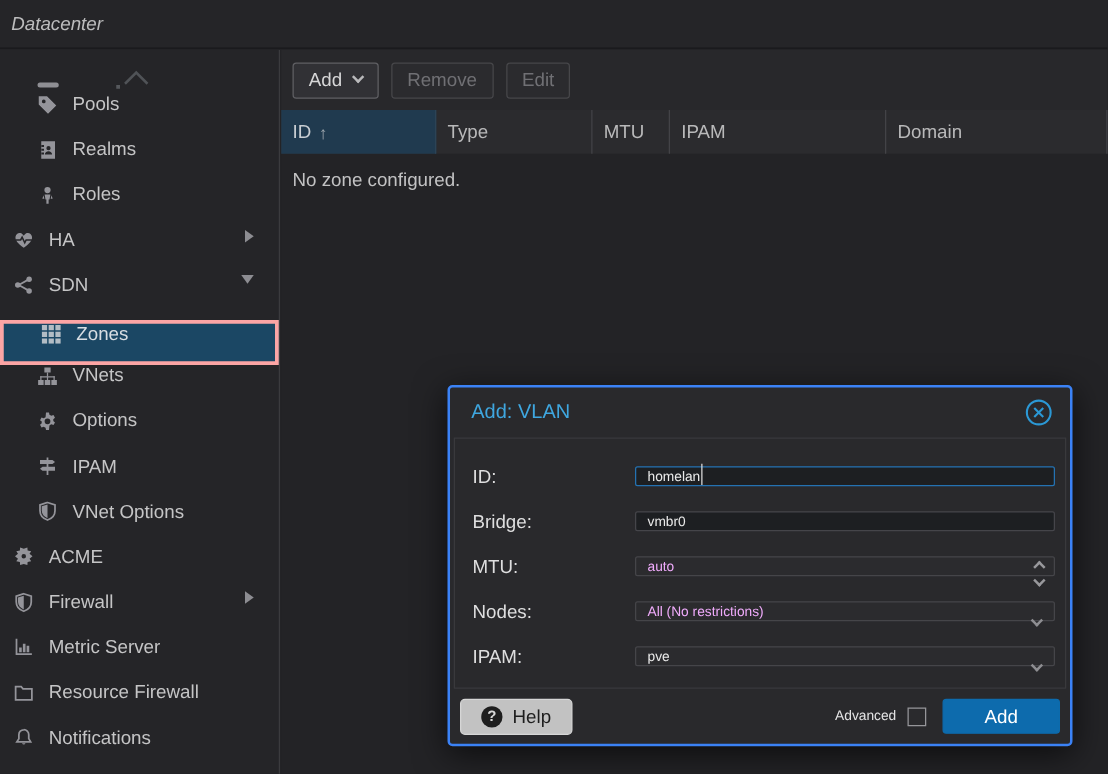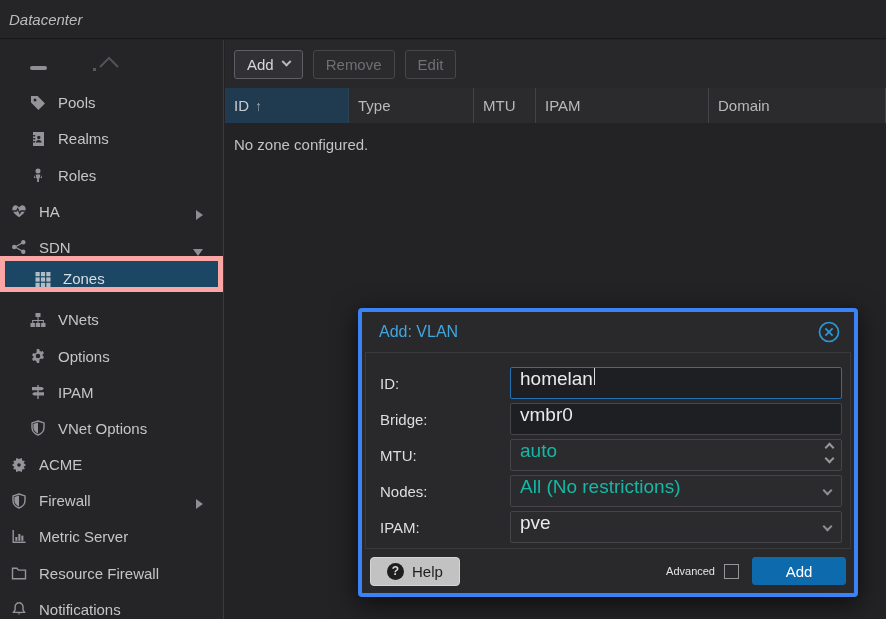--- a/index.html
+++ b/index.html
@@ -12,25 +12,25 @@
   .hdr-title { padding-left:9px; font-size:15px; color:#bcbcbd;font-style:italic; }
 
   
   .sidebar { position:absolute; left:0; top:40px; width:224px; height:579px;
     background:#252528; border-right:1px solid #3b3b3e; }
   .sb-partial { position:relative; height:35px; }
   .sb-dash { position:absolute; left:30px; top:26px; width:17px; height:4px;
     border-radius:2px; background:#8f8f94; }
   .sb-chevron-up { position:absolute; left:97px; top:14px; }
   .sb-dot { position:absolute; left:93px; top:28px; width:3px; height:3px; background:#55585c; }
-  .sb-item { position:relative; height:36.2px; display:flex; align-items:flex-end;
+  .sb-item { position:relative; height:36.2px; display:flex; align-items:flex-start;
     font-size:15px; color:#c5c5c6; cursor:default; }
   .sb-item.lvl1 { padding-left:10px; }
   .sb-item.lvl2 { padding-left:29px; }
-  .sb-item.selected { background:#1b4764; border:5px solid #fca5a5; color:#d8dee3; }
+  .sb-item.selected { background:#1b4764; border:3px solid #fca5a5; color:#d8dee3; }
   .sb-icon { width:17px; height:17px; margin-right:12px; flex:0 0 17px;
     display:inline-flex; align-items:center; justify-content:center; }
   .sb-icon svg { width:16px; height:16px; fill:#94949a; }
   .sb-item.selected .sb-icon svg { fill:#b2bcc4; }
   .expander { position:absolute; right:20px; width:0; height:0; }
   .expander.right { border-left:7px solid #8d8d92; border-top:5px solid transparent; border-bottom:5px solid transparent; }
   .expander.down { border-top:7px solid #8d8d92; border-left:5px solid transparent; border-right:5px solid transparent; }
 
   
   .content { position:absolute; left:225px; top:40px; width:661px; height:579px; background:#232326; }
@@ -44,36 +44,36 @@
 
   .grid-hdr { height:35px; display:flex; background:#2b2b2e; font-size:15px; color:#b9b9ba; }
   .col { display:flex; align-items:center; padding-left:9px; border-right:1px solid #434347; }
   .col.sorted { background:#203a4f; color:#c9ced3; border-right:1px solid #2c4356; }
   .sort-arrow { margin-left:6px; color:#9fa8af; font-size:14px; }
   .c-id{width:124px;} .c-type{width:125px;} .c-mtu{width:62px;} .c-ipam{width:173px;} .c-domain{flex:1;}
   .grid-empty { padding:13px 0 0 9px; font-size:15px; color:#c2c2c3; }
 
   
   .dialog { position:absolute; left:358px; top:308px; width:500px; height:289px;
-    background:#29292c; border:4px solid #3b82f6; border-radius:4px;
+    background:#29292c; border:2px solid #3b82f6; border-radius:4px;
     box-shadow:0 6px 26px rgba(0,0,0,.65); z-index:10; }
   .dlg-hdr { height:40px; display:flex; align-items:center; padding:0 12px 0 17px; }
   .dlg-title { font-size:16px; color:#3fa7e0; flex:1; }
   .dlg-close { width:26px; height:26px; display:flex; align-items:center; justify-content:center; cursor:pointer; }
   .dlg-body { position:absolute; left:3px; right:3px; top:40px; bottom:44px;
     border:1px solid #39393c; background:#29292c; padding:16px 8px 0 14px; }
   .frow { display:flex; align-items:center; height:28px; margin-bottom:8px; }
   .flabel { width:130px; font-size:15px; color:#dededf; }
-  .fbox { flex:1; height:32px; display:flex; align-items:flex-start; padding:0 9px;
-    font-size:19px; position:relative; border-radius:2px; }
+  .fbox { flex:1; height:16px; display:flex; align-items:flex-end; padding:0 9px;
+    font-size:11px; position:relative; border-radius:2px; }
   .fbox.text { background:#1d1f22; border:1px solid #45454a; }
   .fbox.text.focused { border:1px solid #2472b2; }
   .fbox.combo { background:#2b2b2e; border:1px solid #454549; }
   .fval { color:#eaeaea; }
-  .fph { color:#14b8a6; }
+  .fph { color:#f0abfc; }
   .caret { display:inline-block; width:1px; height:17px; background:#dcdcdc; margin-left:1px; }
   .combo-chev { position:absolute; right:10px; top:11px; width:7px; height:7px;
     border-right:2px solid #8e8e92; border-bottom:2px solid #8e8e92; transform:rotate(45deg); }
   .spin { position:absolute; right:8px; top:4px; display:flex; flex-direction:column; gap:4px; }
   .spin i { display:block; width:7px; height:7px; border-right:2px solid #98989c; border-bottom:2px solid #98989c; }
   .spin .up { transform:rotate(-135deg); } .spin .dn { transform:rotate(45deg); }
 
   .dlg-footer { position:absolute; left:0; right:0; bottom:0; height:44px;
     display:flex; align-items:center; padding:0 8px; }
   .help-btn { height:29px; background:#c2c2c2; border:1px solid #d6d6d6; border-radius:4px;

